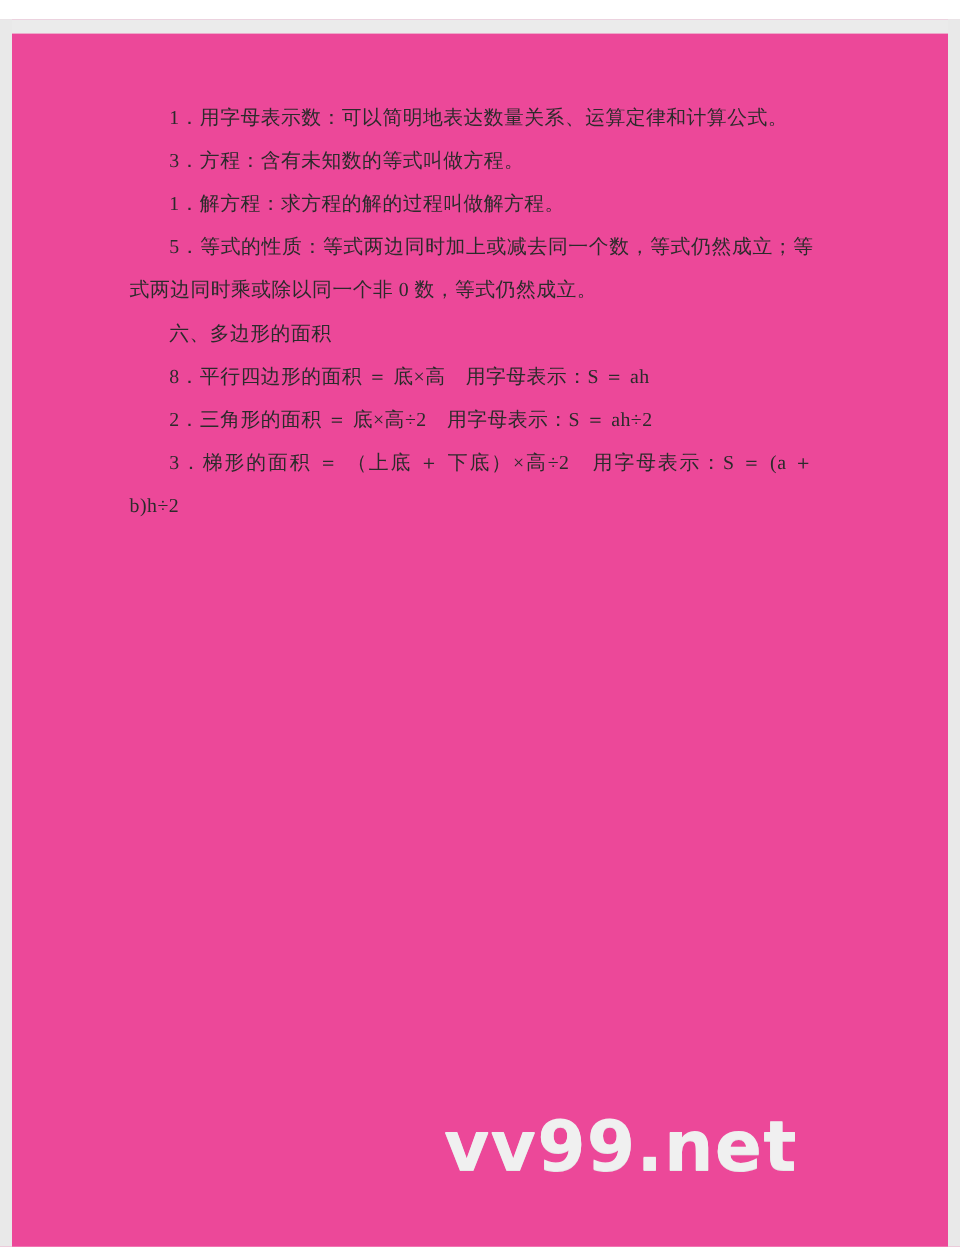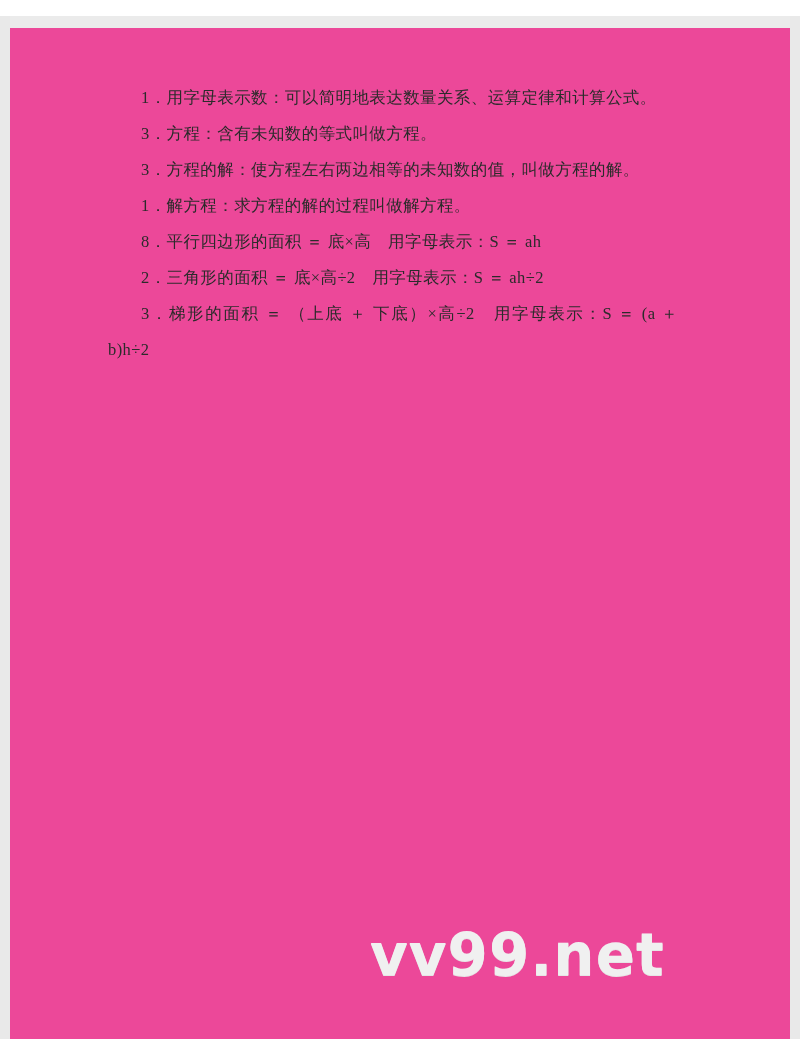--- a/index.html
+++ b/index.html
@@ -106,22 +106,23 @@
 
   <div class="edge-top"></div>
   <div class="edge-left"></div>
   <div class="edge-right"></div>
   <div class="edge-bottom"></div>
   <div class="rule-bottom"></div>
 
   <div class="doc-body">
     <p class="para">1．用字母表示数：可以简明地表达数量关系、运算定律和计算公式。</p>
     <p class="para">3．方程：含有未知数的等式叫做方程。</p>
-    <p class="para">3．方程的解：使方程左右两边相等的未知数的值，叫做方程的解。</p>
     <p class="para">1．解方程：求方程的解的过程叫做解方程。</p>
+    <p class="para">5．等式的性质：等式两边同时加上或减去同一个数，等式仍然成立；等式两边同时乘或除以同一个非 0 数，等式仍然成立。</p>
+    <p class="heading">六、多边形的面积</p>
     <p class="para">8．平行四边形的面积 ＝ 底×高　用字母表示：S ＝ ah</p>
     <p class="para">2．三角形的面积 ＝ 底×高÷2　用字母表示：S ＝ ah÷2</p>
     <p class="para">3．梯形的面积 ＝ （上底 ＋ 下底）×高÷2　用字母表示：S ＝ (a ＋ b)h÷2</p>
   </div>
 
   <div class="watermark">vv99.net</div>
 
 </div>
 
 </body></html>

